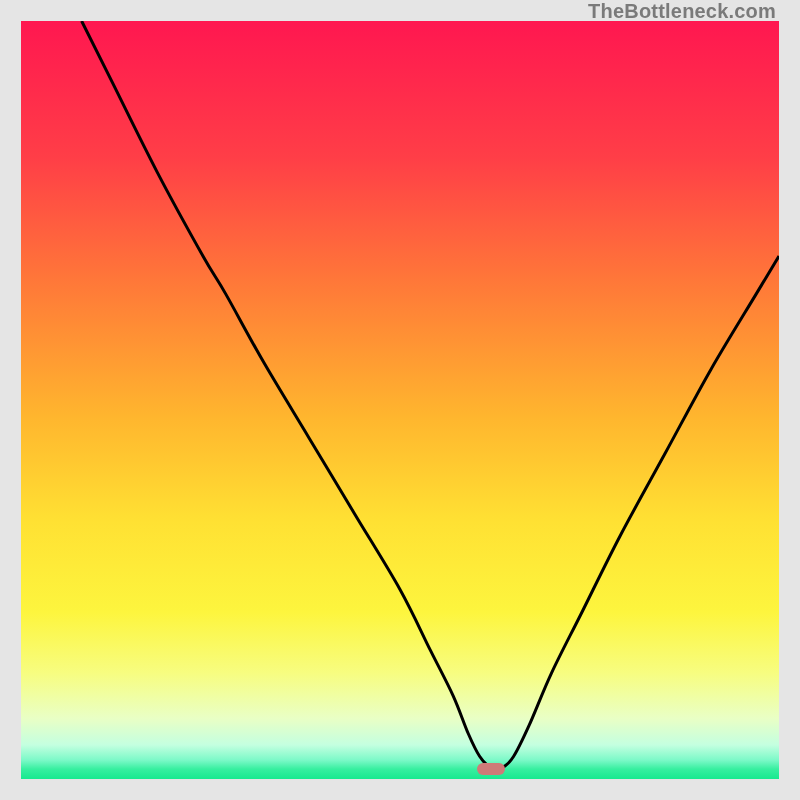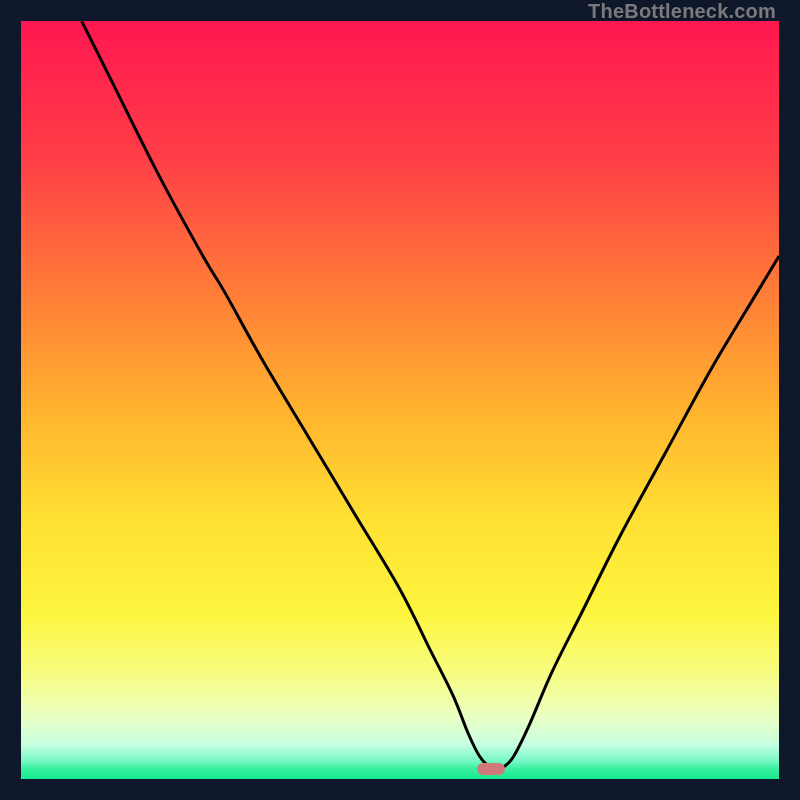--- a/index.html
+++ b/index.html
@@ -7,21 +7,21 @@
     padding: 0;
     width: 800px;
     height: 800px;
     background: #000;
     overflow: hidden;
   }
   .frame {
     position: relative;
     width: 800px;
     height: 800px;
-    background: #0f172a;
+    background: #e5e5e5;
   }
   .plot {
     position: absolute;
     left: 21px;
     top: 21px;
     width: 758px;
     height: 758px;
   }
   .gradient-bg {
     position: absolute;

